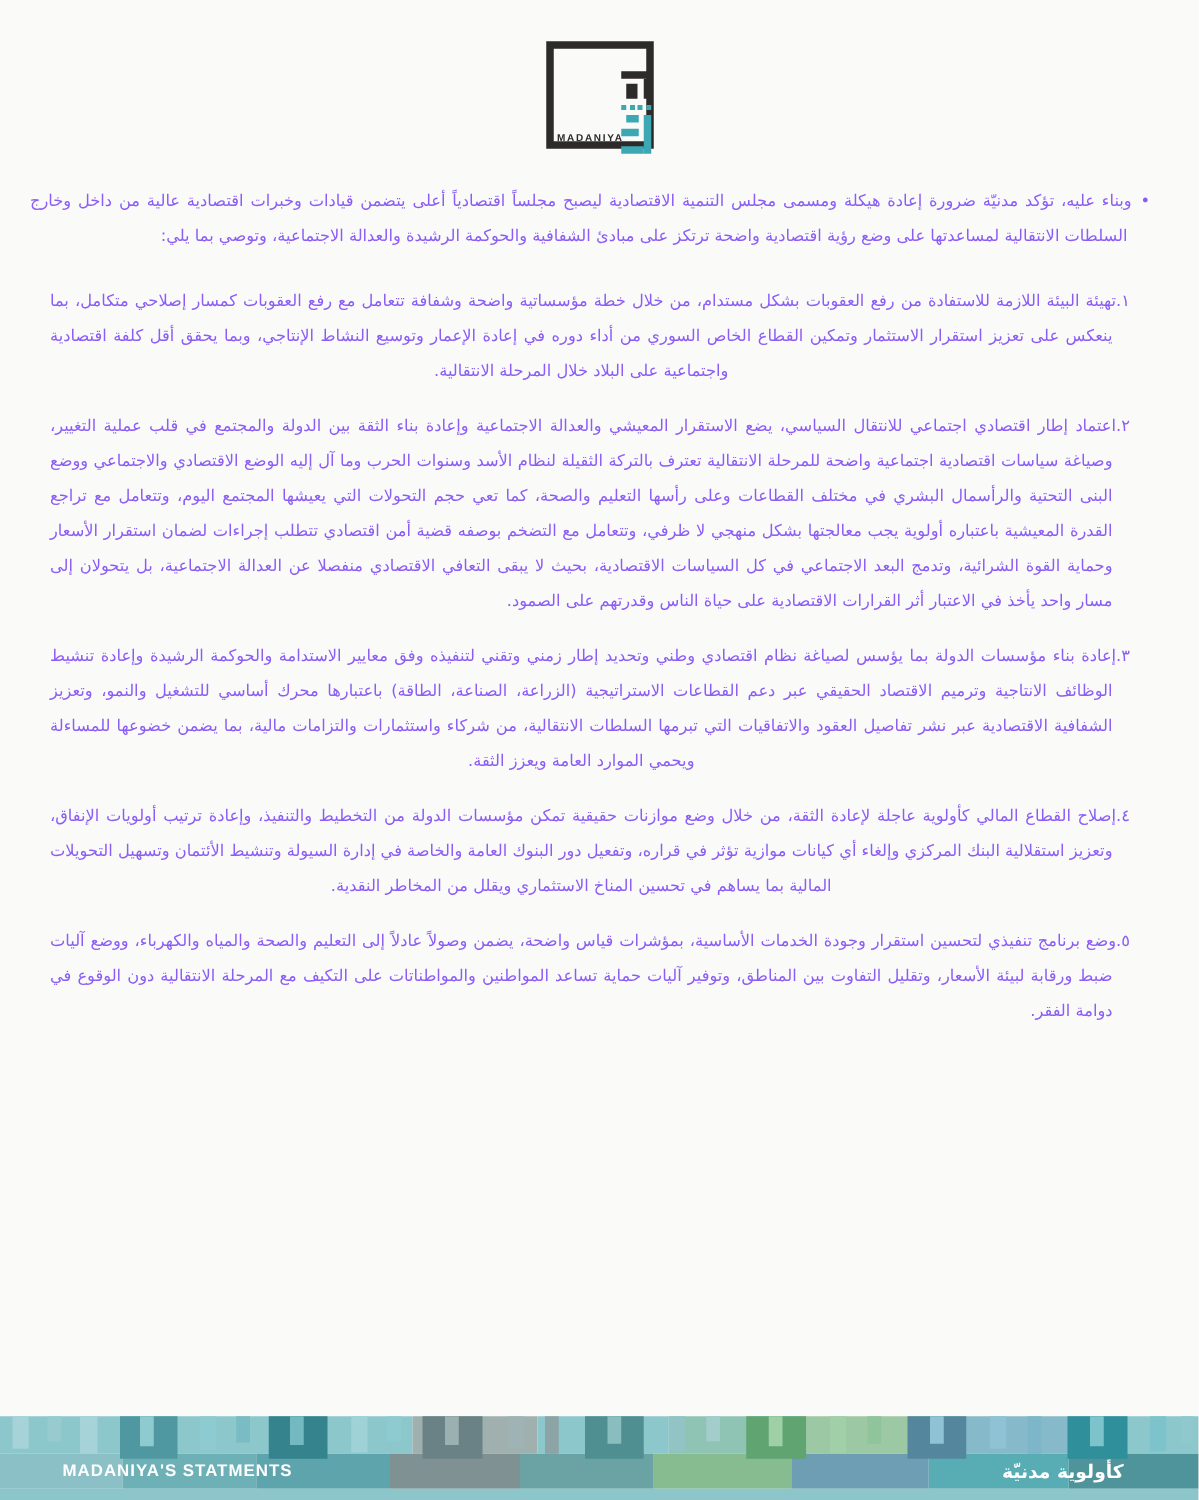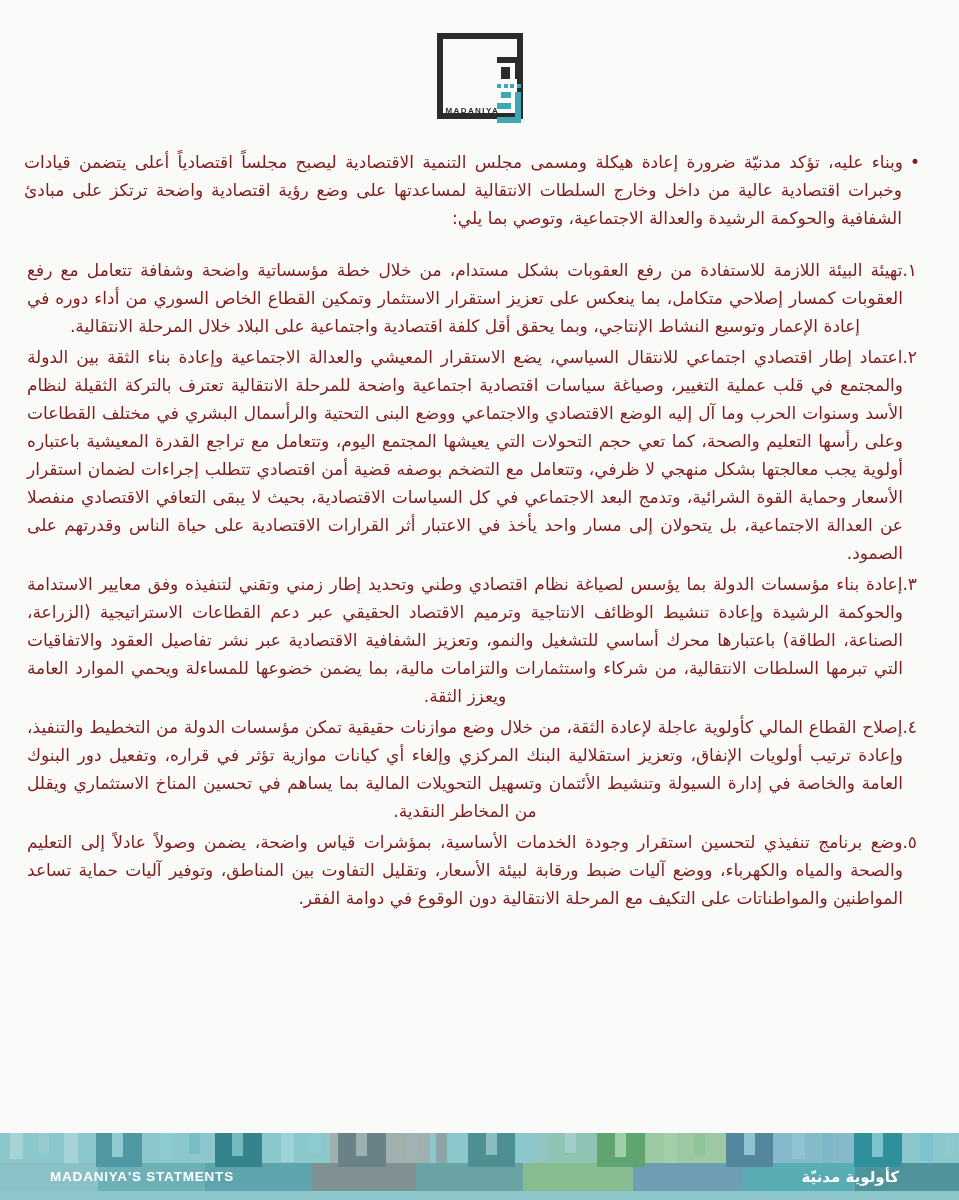--- a/index.html
+++ b/index.html
@@ -29,28 +29,28 @@
            justify-content:flex-end; }
   .kdots span { width:4px; height:4px; background:#3da8b3; display:block; }
   .k4 { top:35px; right:0;  width:6px;  height:31px; }
   .k5 { top:35px; right:10px; width:10px; height:6px; }
   .k6 { top:46px; right:10px; width:14px; height:6px; }
   .k7 { top:60px; right:6px; width:18px; height:6px; }
 
   
   .content {
     position:absolute; top:148px; left:24px; right:39px;
-    direction:rtl; color:#7f1d1d;
-    font-size:17px; line-height:28px;
+    direction:rtl; color:#8b5cf6;
+    font-size:13px; line-height:28px;
     text-align:justify;
   }
   .intro { margin:0 0 24px 0; padding-right:18px; text-indent:-18px;
            text-align-last:right; }
   .bullet { display:inline-block; margin-left:7px; text-indent:0; }
-  .item { margin:3px; padding-right:14px; text-indent:-14px; text-align-last:center; }
+  .item { margin:16px; padding-right:14px; text-indent:-14px; text-align-last:center; }
   .item.align-right { text-align-last:right; }
   .item .num { display:inline; }
 
   
   .footer-band { position:absolute; left:0; bottom:9px; width:959px; height:58px; }
   .row-top, .row-bottom { position:absolute; left:0; display:flex; width:959px; }
   .row-top    { top:0;   height:30px; }
   .row-bottom { top:30px; height:28px; }
   .row-top div, .row-bottom div { height:100%; }
   .band-bars { position:absolute; left:0; top:0; width:959px; height:58px; }

